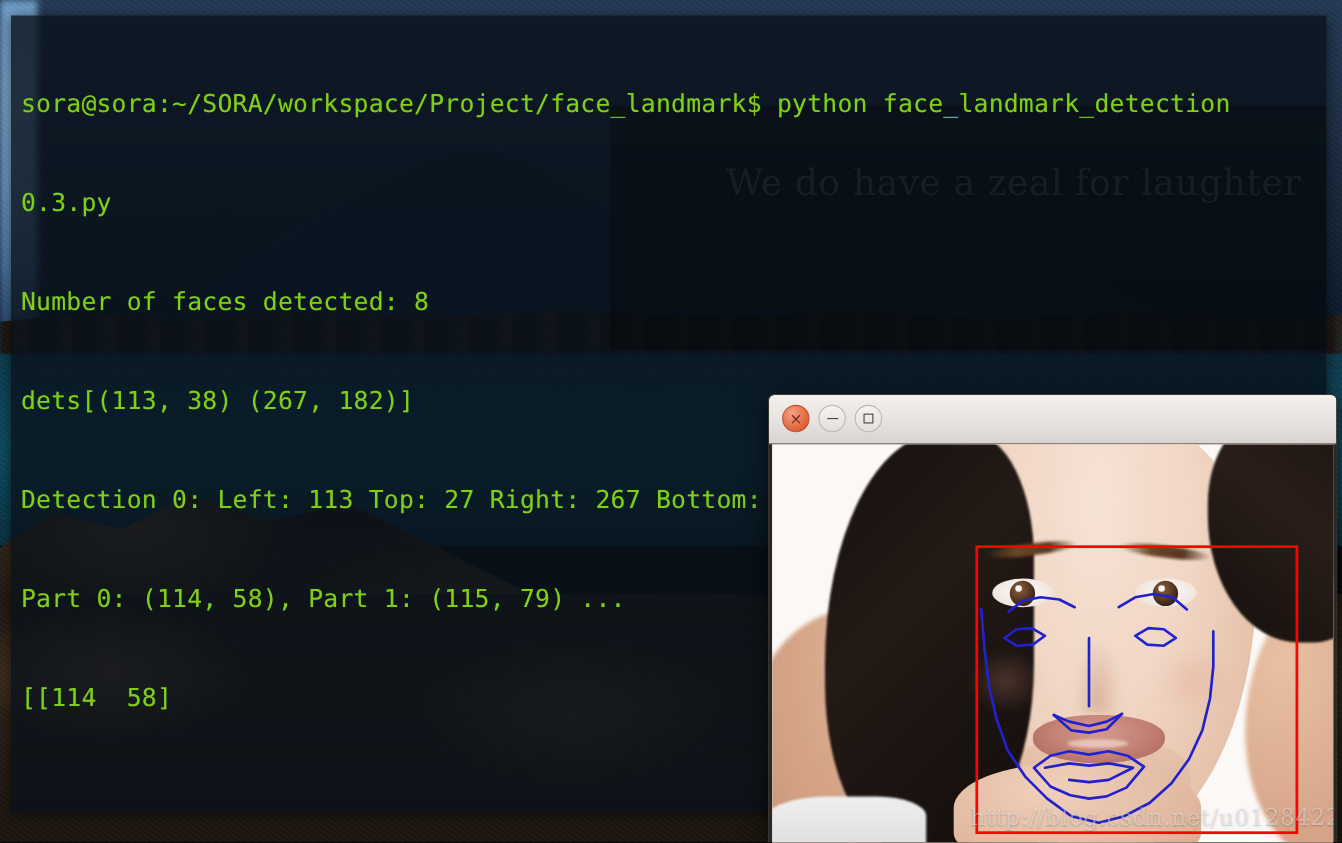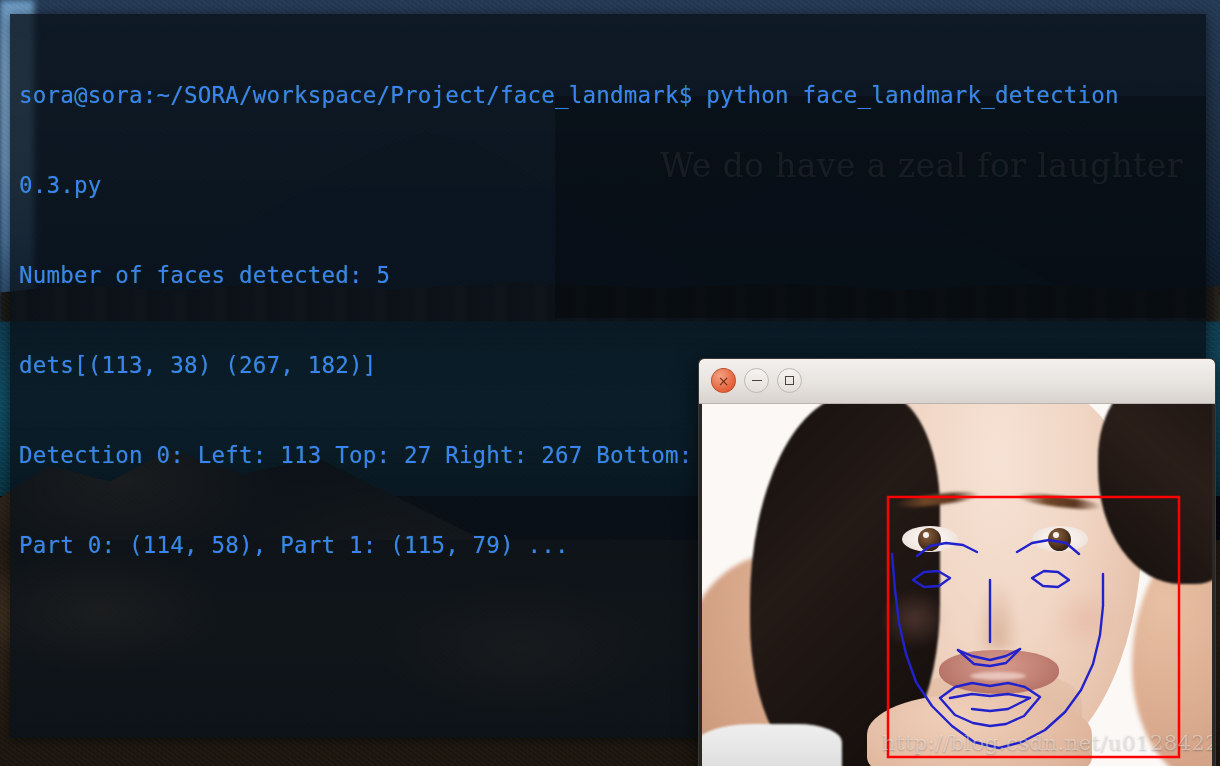--- a/index.html
+++ b/index.html
@@ -399,27 +399,28 @@
     <div class="wp-rocks"></div>
     <div class="wp-rocks-lower"></div>
     <div class="wp-grain"></div>
     <div class="wp-quote">We do have a zeal for laughter</div>
   </div>
 
   <div id="terminal" style="background: rgba(9, 18, 26, 0.8);">
 
     <div class="term-shade"></div>
 
-    <div id="terminal-body" style="color: #3b82f6;">
+    <div id="terminal-body" style="color: #84cc16;">
       <span class="line">sora@sora:~/SORA/workspace/Project/face_landmark$ python face_landmark_detection</span>
       <span class="line">0.3.py</span>
-      <span class="line">Number of faces detected: 5</span>
+      <span class="line">Number of faces detected: 8</span>
       <span class="line">dets[(113, 38) (267, 182)]</span>
       <span class="line">Detection 0: Left: 113 Top: 27 Right: 267 Bottom: 182</span>
       <span class="line">Part 0: (114, 58), Part 1: (115, 79) ...</span>
+      <span class="line">[[114  58]</span>
       
       
       
       
       
       
       
       
       
       

